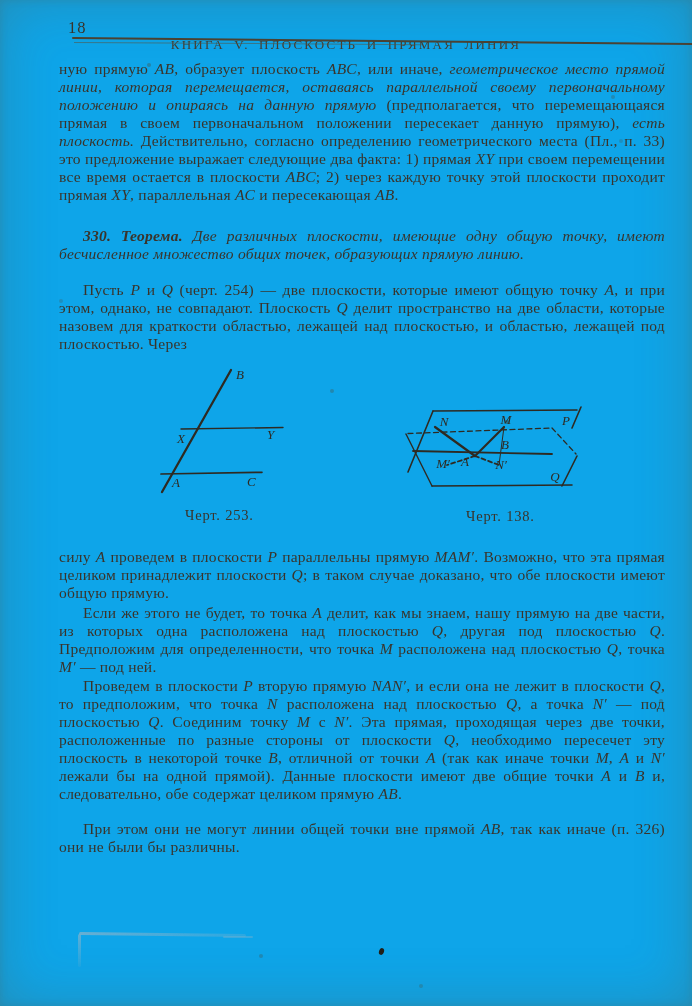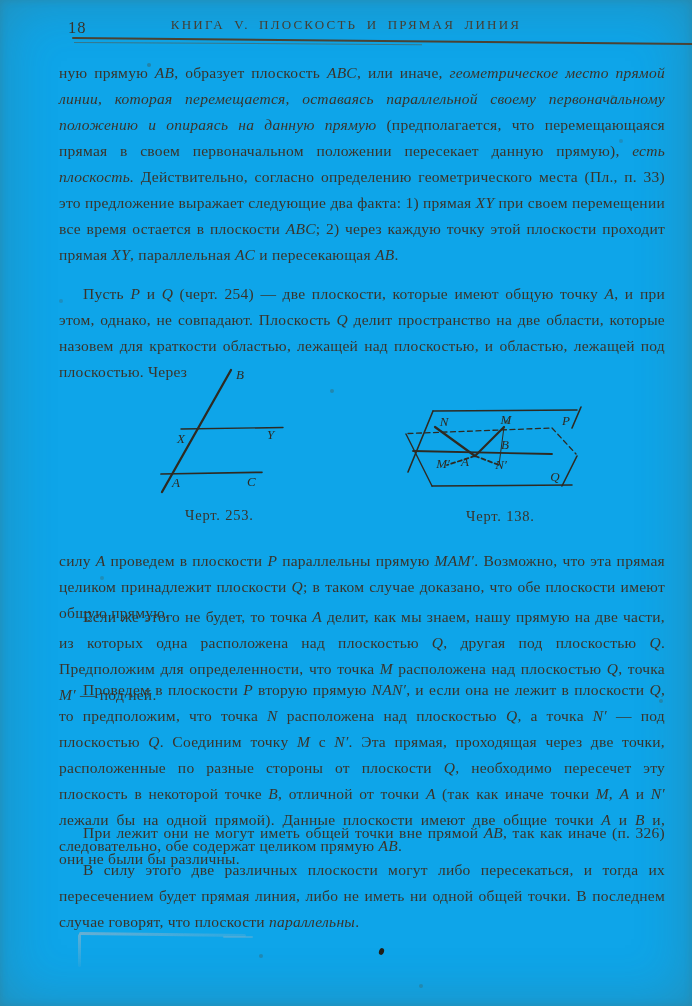--- a/index.html
+++ b/index.html
@@ -9,28 +9,28 @@
     background:
       radial-gradient(ellipse 420px 260px at 12% 4%, rgba(110,100,70,.22), transparent 60%),
       radial-gradient(ellipse 500px 700px at 52% 42%, rgba(255,252,236,.30), transparent 70%),
       radial-gradient(ellipse 300px 500px at 98% 55%, rgba(245,240,220,.20), transparent 60%),
       linear-gradient(178deg,#d6cfаf,#dfd8bb 22%,#e0d9bd 55%,#dad3b5 100%),
       #dcd5b8;
     background-color:#0ea5e9;
     box-shadow: inset 0 0 55px rgba(92,82,55,.28), inset 0 0 8px rgba(92,82,55,.18);
   }
   .pagenum{position:absolute;left:68px;top:18px;font-size:16.5px;letter-spacing:1px;}
-  .running-title{position:absolute;left:0;top:17px;width:100%;text-align:center;
+  .running-title{position:absolute;left:0;top:37px;width:100%;text-align:center;
     font-size:13px;letter-spacing:2.2px;word-spacing:4px;color:#443d31;}
   .header-rule{position:absolute;left:72px;top:37px;width:624px;height:2.3px;background:#4a4233;
     transform:rotate(.55deg);transform-origin:left center;border-radius:1px;}
   .header-rule-2{position:absolute;left:74px;top:42px;width:348px;height:1.2px;background:#5a513d;
     opacity:.55;transform:rotate(.35deg);transform-origin:left center;}
   .para{position:absolute;left:59px;width:606px;margin:0;text-align:justify;
-    font-size:15.5px;line-height:26px;letter-spacing:.25px;color:#3a342b;}
+    font-size:15.5px;line-height:18px;letter-spacing:.25px;color:#3a342b;}
   .para.ind{text-indent:24px;}
   .para .it{font-style:italic;}
   .para .bi{font-style:italic;font-weight:bold;}
   .fig{position:absolute;}
   .fig line{stroke:#2e2a22;stroke-linecap:round;}
   .fig text{font-family:"Liberation Serif","DejaVu Serif",serif;font-style:italic;
     fill:#2e2a22;font-size:13px;}
   .caption{position:absolute;font-size:14.5px;letter-spacing:.8px;color:#3a342b;}
   .pencil-h{position:absolute;left:79px;top:933px;width:167px;height:2.6px;border-radius:2px;
     background:linear-gradient(to right,rgba(128,178,204,.78),rgba(128,178,204,.25));
@@ -53,26 +53,26 @@
 <body>
 
 <div class="page">
 
   <span class="pagenum">18</span>
   <span class="running-title">КНИГА V. ПЛОСКОСТЬ И ПРЯМАЯ ЛИНИЯ</span>
   <div class="header-rule"></div>
   <div class="header-rule-2"></div>
 
   <p class="para" style="top:60px"><span>ную прямую </span><span class="it">AB</span><span>, образует плоскость </span><span class="it">ABC</span><span>, или иначе, </span><span class="it">геометрическое место прямой линии, которая перемещается, оставаясь параллельной своему первоначальному положению и опираясь на данную прямую</span><span> (предполагается, что перемещающаяся прямая в своем первоначальном положении пересекает данную прямую), </span><span class="it">есть плоскость.</span><span> Действительно, согласно определению геометрического места (Пл., п. 33) это предложение выражает следующие два факта: 1) прямая </span><span class="it">XY</span><span> при своем перемещении все время остается в плоскости </span><span class="it">ABC</span><span>; 2) через каждую точку этой плоскости проходит прямая </span><span class="it">XY</span><span>, параллельная </span><span class="it">AC</span><span> и пересекающая </span><span class="it">AB</span><span>.</span></p>
+  <p class="para ind" style="top:227px"><span class="bi">330. Теорема.</span><span> </span><span class="it">Две различных плоскости, имеющие одну общую точку, имеют бесчисленное множество общих точек, образующих прямую линию.</span></p>
   <p class="para ind" style="top:281px"><span>Пусть </span><span class="it">P</span><span> и </span><span class="it">Q</span><span> (черт. 254) — две плоскости, которые имеют общую точку </span><span class="it">A</span><span>, и при этом, однако, не совпадают. Плоскость </span><span class="it">Q</span><span> делит пространство на две области, которые назовем для краткости областью, лежащей над плоскостью, и областью, лежащей под плоскостью. Через</span></p>
   <p class="para" style="top:548px"><span>силу </span><span class="it">A</span><span> проведем в плоскости </span><span class="it">P</span><span> параллельны прямую </span><span class="it">MAM′</span><span>. Возможно, что эта прямая целиком принадлежит плоскости </span><span class="it">Q</span><span>; в таком случае доказано, что обе плоскости имеют общую прямую.</span></p>
   <p class="para ind" style="top:604px"><span>Если же этого не будет, то точка </span><span class="it">A</span><span> делит, как мы знаем, нашу прямую на две части, из которых одна расположена над плоскостью </span><span class="it">Q</span><span>, другая под плоскостью </span><span class="it">Q</span><span>. Предположим для определенности, что точка </span><span class="it">M</span><span> расположена над плоскостью </span><span class="it">Q</span><span>, точка </span><span class="it">M′</span><span> — под ней.</span></p>
   <p class="para ind" style="top:677px"><span>Проведем в плоскости </span><span class="it">P</span><span> вторую прямую </span><span class="it">NAN′</span><span>, и если она не лежит в плоскости </span><span class="it">Q</span><span>, то предположим, что точка </span><span class="it">N</span><span> расположена над плоскостью </span><span class="it">Q</span><span>, а точка </span><span class="it">N′</span><span> — под плоскостью </span><span class="it">Q</span><span>. Соединим точку </span><span class="it">M</span><span> с </span><span class="it">N′</span><span>. Эта прямая, проходящая через две точки, расположенные по разные стороны от плоскости </span><span class="it">Q</span><span>, необходимо пересечет эту плоскость в некоторой точке </span><span class="it">B</span><span>, отличной от точки </span><span class="it">A</span><span> (так как иначе точки </span><span class="it">M</span><span>, </span><span class="it">A</span><span> и </span><span class="it">N′</span><span> лежали бы на одной прямой). Данные плоскости имеют две общие точки </span><span class="it">A</span><span> и </span><span class="it">B</span><span> и, следовательно, обе содержат целиком прямую </span><span class="it">AB</span><span>.</span></p>
-  <p class="para ind" style="top:820px"><span>При лежит они не могут иметь общей точки вне прямой </span><span class="it">AB</span><span>, так как иначе (п. 326) они не были бы различны.</span></p>
-  <p class="para ind" style="top:857px"><span>В силу этого две различных плоскости могут либо пересекаться, и тогда их пересечением будет прямая линия, либо не иметь ни одной общей точки. В последнем случае говорят, что плоскости </span><span class="it">параллельны</span><span>.</span></p>
+  <p class="para ind" style="top:820px"><span>При этом они не могут линии общей точки вне прямой </span><span class="it">AB</span><span>, так как иначе (п. 326) они не были бы различны.</span></p>
 
   <svg class="fig" style="left:154px;top:366px" width="175" height="135" viewBox="0 0 175 135">
     <line x1="77" y1="4" x2="8" y2="126" stroke-width="2.3"></line>
     <line x1="27" y1="63" x2="129" y2="61.5" stroke-width="1.4"></line>
     <line x1="7" y1="108" x2="108" y2="106.3" stroke-width="1.7"></line>
     <text x="82" y="13">B</text>
     <text x="23" y="77">X</text>
     <text x="113" y="73">Y</text>
     <text x="18" y="121">A</text>
     <text x="93" y="120">C</text>

